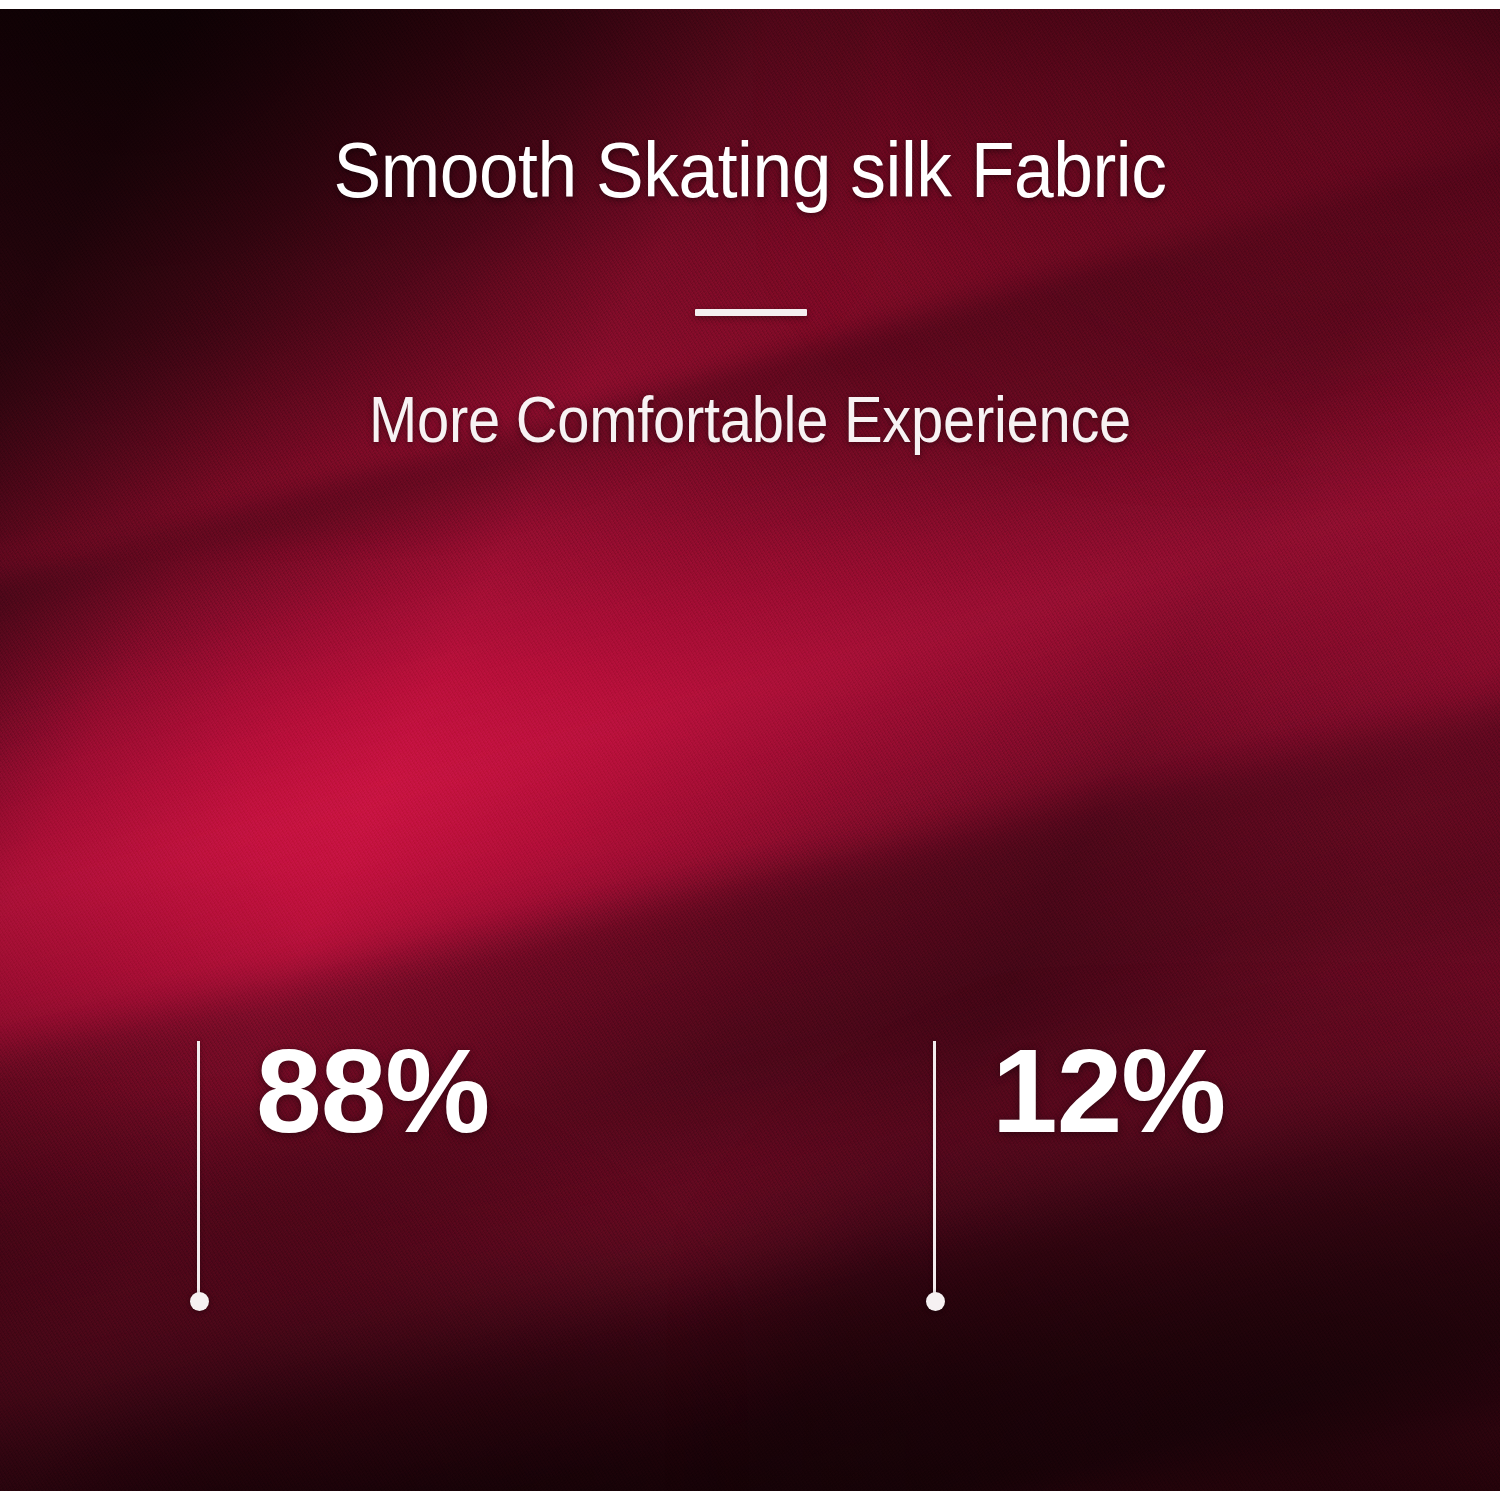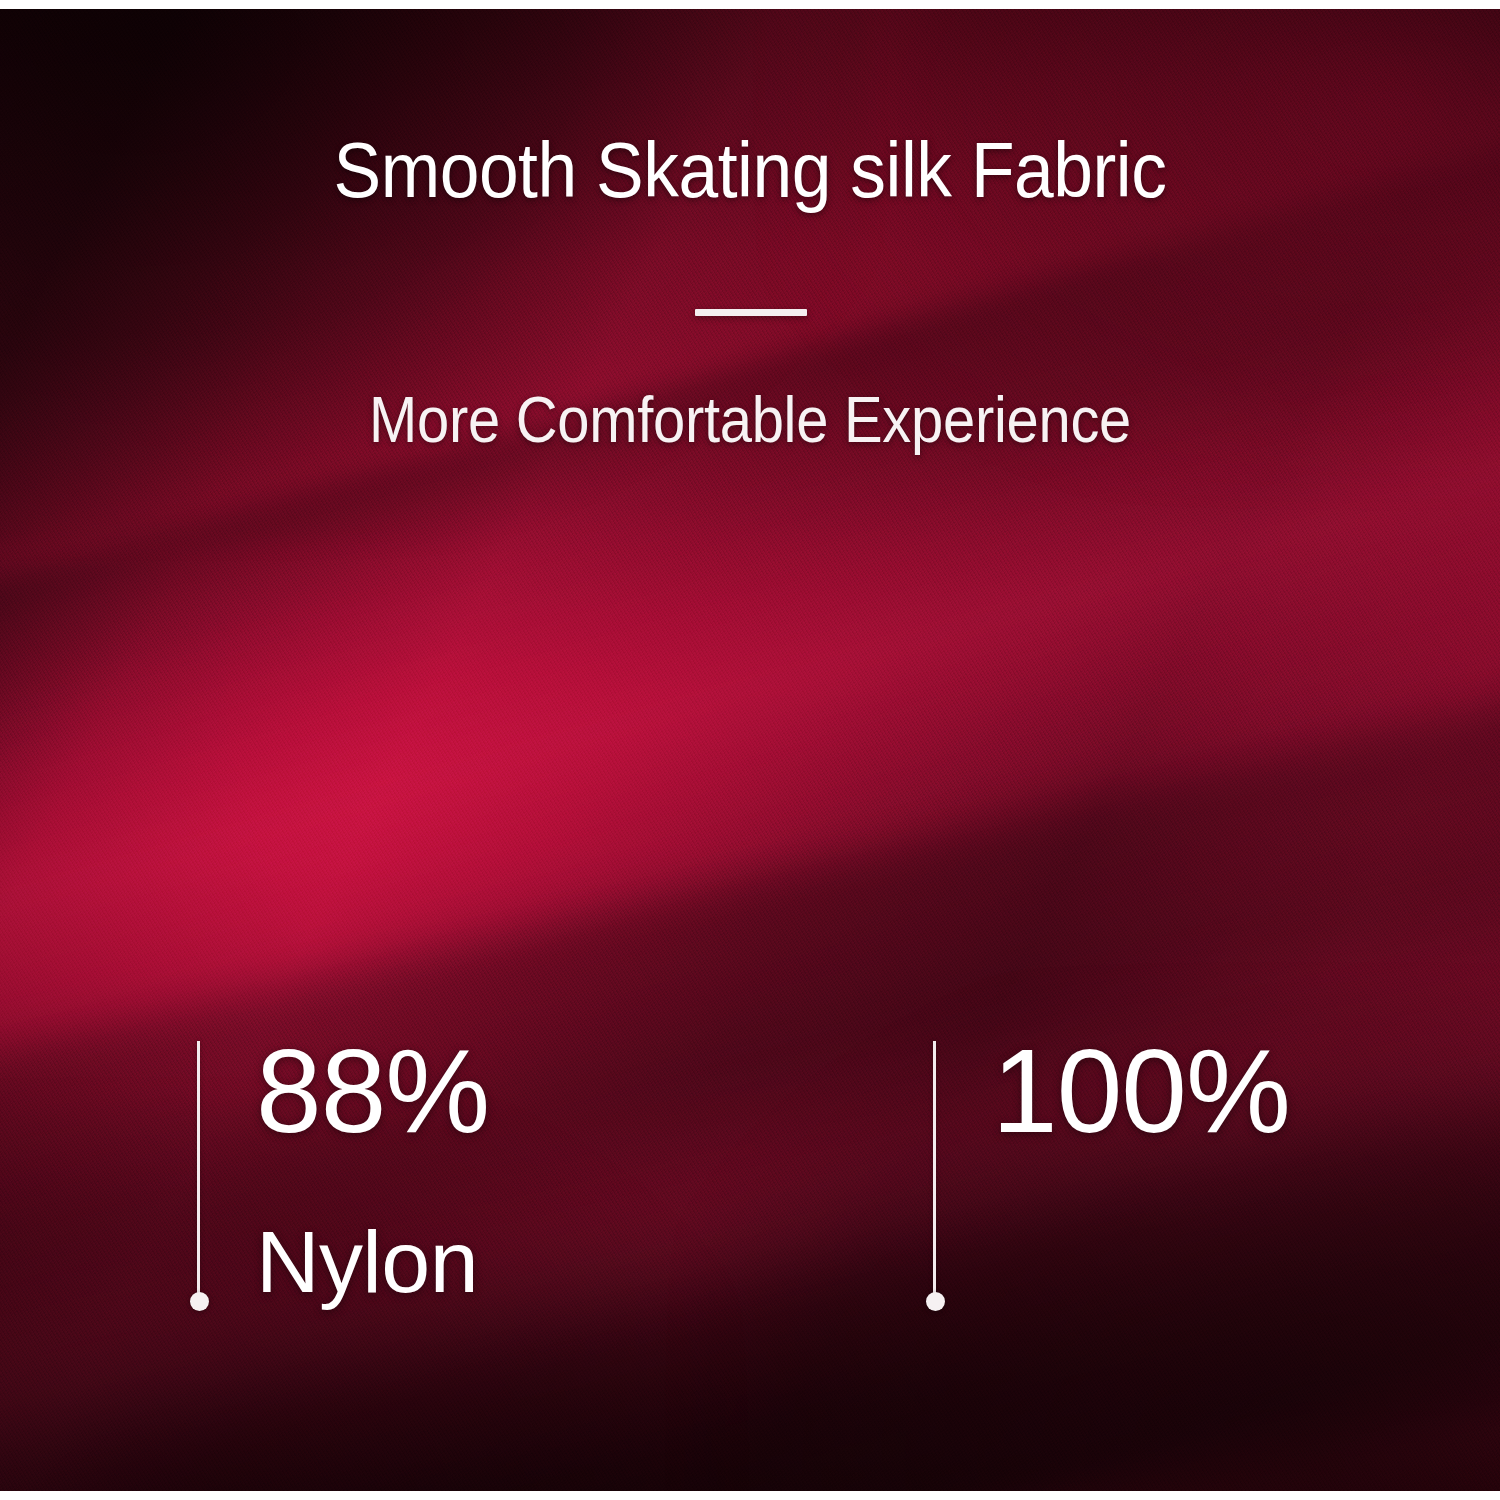--- a/index.html
+++ b/index.html
@@ -330,21 +330,21 @@
   .stat-body {
     position: absolute;
     left: 66px;
     top: 0;
     white-space: nowrap;
   }
   .stat-value {
     color: #ffffff;
     font-family: "Liberation Sans", sans-serif;
     font-size: 118px;
-    font-weight: 400;
+    font-weight: 700;
     line-height: 1;
     letter-spacing: -1px;
     text-shadow: 0 2px 8px rgba(0,0,0,0.42);
     display: block;
     height: 126px;
   }
   .stat-label {
     color: #ffffff;
     font-family: "Liberation Sans", sans-serif;
     font-size: 88px;
@@ -387,28 +387,27 @@
 
     <div class="subhead">More Comfortable Experience</div>
 
     <div class="stat left">
       <div class="stat-marker">
         <div class="stem"></div>
         <div class="dot"></div>
       </div>
       <div class="stat-body">
         <span class="stat-value">88%</span>
-        <span class="stat-label">Nylon</span>
       </div>
     </div>
 
     <div class="stat right">
       <div class="stat-marker">
         <div class="stem"></div>
         <div class="dot"></div>
       </div>
       <div class="stat-body">
-        <span class="stat-value">100%</span>
+        <span class="stat-value">12%</span>
       </div>
     </div>
 
   </div>
 </div>
 
 </body></html>

